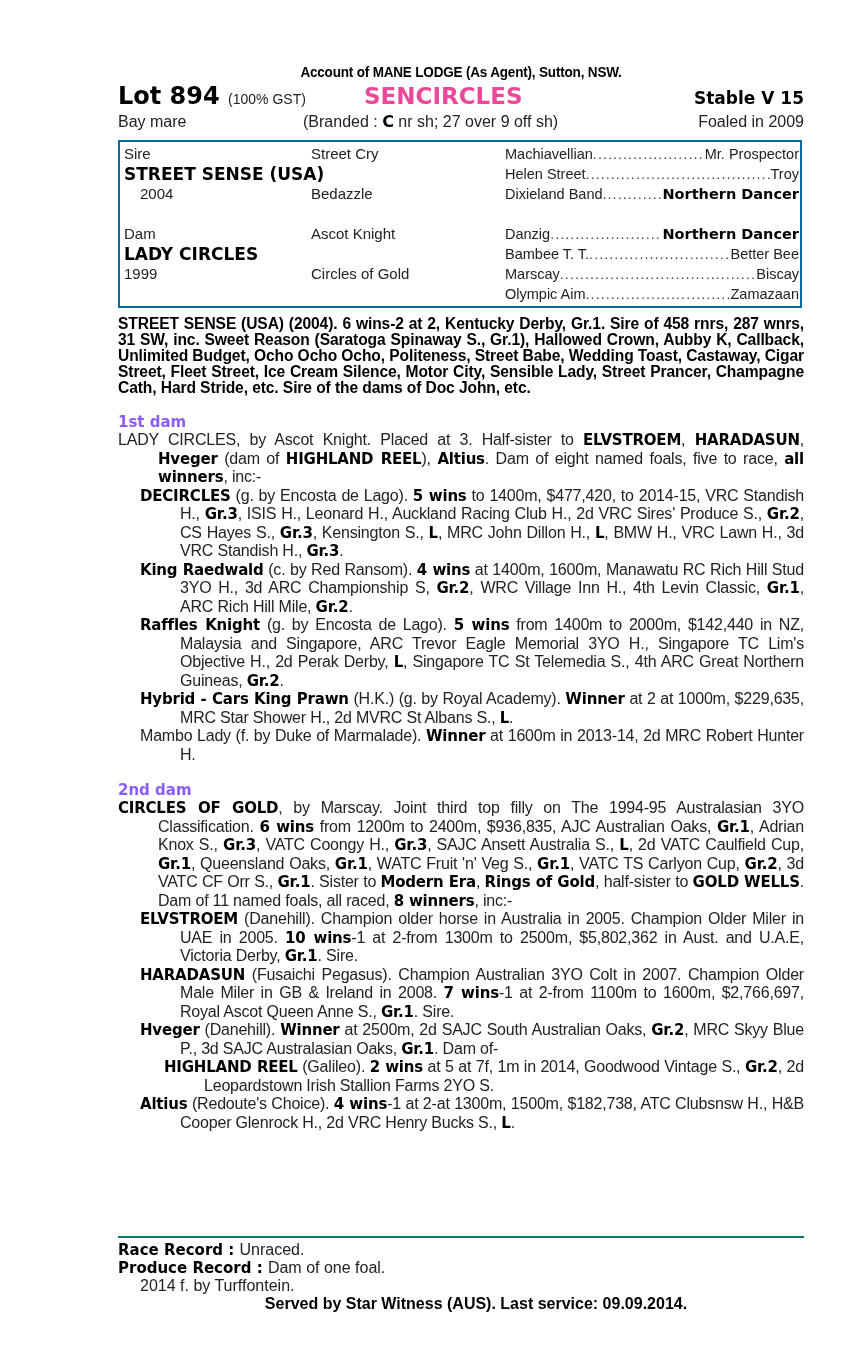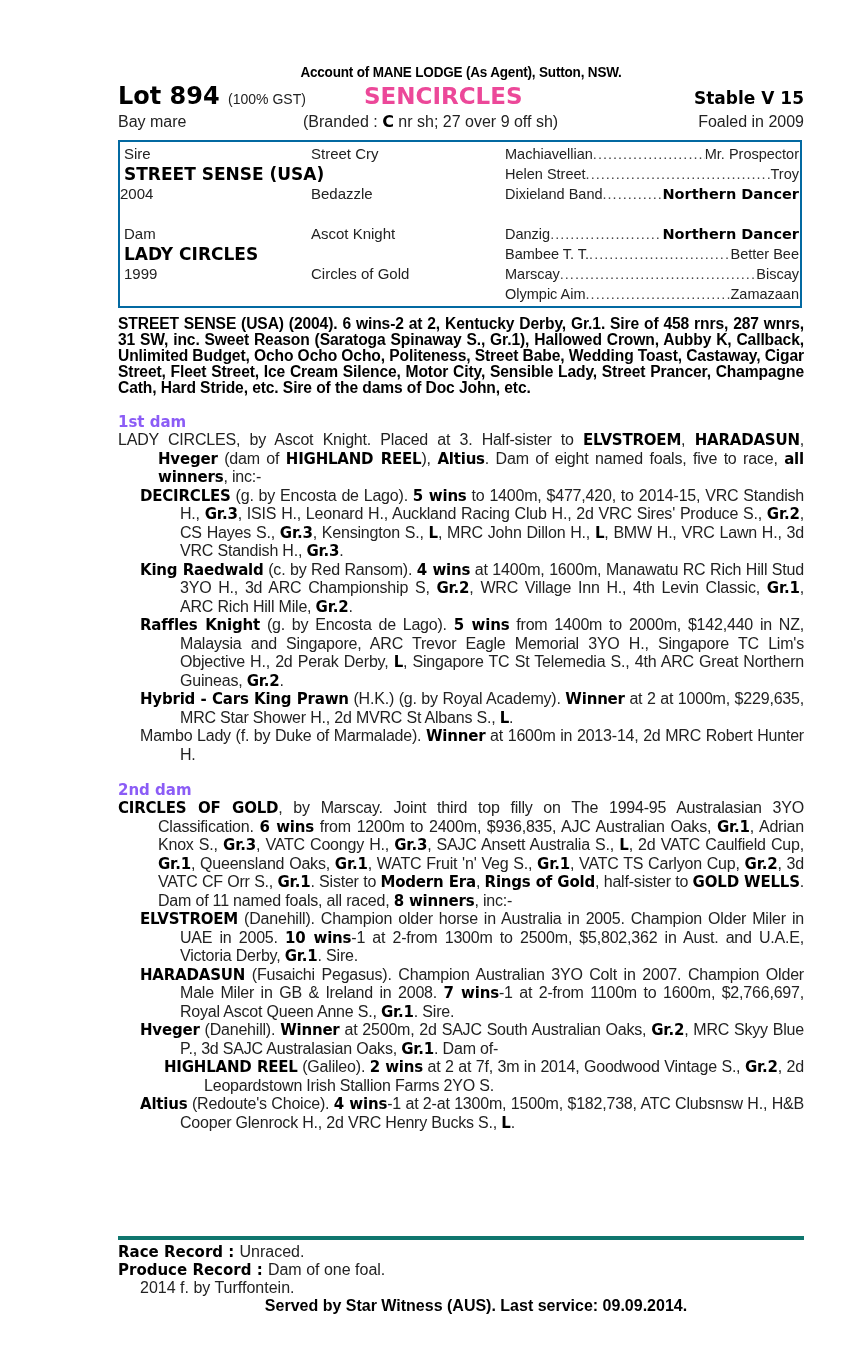--- a/index.html
+++ b/index.html
@@ -33,21 +33,21 @@
   .sirepara { margin-top: 8px; font-family: "Liberation Sans", sans-serif; font-weight: bold; font-size: 15.6px; line-height: 16px; color: #000; text-align: justify; letter-spacing: -0.1px; transform: scaleX(1.0); }
 
   .sec { margin-top: 18px; }
   .sechead { font-family: "DejaVu Sans", sans-serif; font-weight: bold; font-size: 15px; line-height: 17px; color:#8b5cf6; }
   .para { font-size: 16px; line-height: 18.5px; text-align: justify; color: #222; letter-spacing: -0.2px; }
   .p0 { padding-left: 40px; text-indent: -40px; }
   .p1w { padding-left: 62px; text-indent: -40px; }
   .p2 { padding-left: 86px; text-indent: -40px; }
   .bn { font-family: "DejaVu Sans", sans-serif; font-weight: bold; color: #000; font-size: 15px; }
 
-  .footer { position: absolute; left: 118px; top: 1236px; width: 686px; border-top: 4px solid #0f766e; padding-top: 3px; }
+  .footer { position: absolute; left: 118px; top: 1236px; width: 686px; border-top: 2px solid #0f766e; padding-top: 3px; }
   .footer .line { font-size: 16px; line-height: 18px; color: #222; }
   .footer .ind { padding-left: 22px; }
   .footer .served { text-align: center; font-family: "Liberation Sans", sans-serif; font-weight: bold; font-size: 16px; color: #000; margin-left: 30px; }
 </style>
 </head>
 <body>
 
 <div class="page">
   <div class="account">Account of MANE LODGE (As Agent), Sutton, NSW.</div>
   <div class="row1">
@@ -57,21 +57,21 @@
   </div>
   <div class="row2">
     <span class="sex">Bay mare</span>
     <span class="brand"><span>(Branded : </span><span class="hb">C</span><span> nr sh; 27 over 9 off sh)</span></span>
     <span class="foaled">Foaled in 2009</span>
   </div>
 
   <div class="ped">
     <div class="c" style="left:4px;top:2px;">Sire</div>
     <div class="c bigname" style="left:4px;top:22px;">STREET SENSE (USA)</div>
-    <div class="c" style="left:0;top:42px;text-align:right;">2004</div>
+    <div class="c" style="left:20px;top:42px;text-align:right;">2004</div>
     <div class="c" style="left:4px;top:82px;">Dam</div>
     <div class="c bigname" style="left:4px;top:102px;">LADY CIRCLES</div>
     <div class="c" style="left:4px;top:122px;">1999</div>
 
     <div class="c gp" style="top:2px;">Street Cry</div>
     <div class="c gp" style="top:42px;">Bedazzle</div>
     <div class="c gp" style="top:82px;">Ascot Knight</div>
     <div class="c gp" style="top:122px;">Circles of Gold</div>
 
     <div class="c ggp" style="top:2px;">
@@ -122,21 +122,21 @@
     <div class="para p1w"><span class="bn">Hybrid - Cars King Prawn</span><span> (H.K.) (g. by Royal Academy). </span><span class="bn">Winner</span><span> at 2 at 1000m, $229,635, MRC Star Shower H., 2d MVRC St Albans S., </span><span class="bn">L</span><span>.</span></div>
     <div class="para p1w"><span>Mambo Lady (f. by Duke of Marmalade). </span><span class="bn">Winner</span><span> at 1600m in 2013-14, 2d MRC Robert Hunter H.</span></div>
   </div>
 
   <div class="sec">
     <div class="sechead">2nd dam</div>
     <div class="para p0"><span class="bn">CIRCLES OF GOLD</span><span>, by Marscay. Joint third top filly on The 1994-95 Australasian 3YO Classification. </span><span class="bn">6 wins</span><span> from 1200m to 2400m, $936,835, AJC Australian Oaks, </span><span class="bn">Gr.1</span><span>, Adrian Knox S., </span><span class="bn">Gr.3</span><span>, VATC Coongy H., </span><span class="bn">Gr.3</span><span>, SAJC Ansett Australia S., </span><span class="bn">L</span><span>, 2d VATC Caulfield Cup, </span><span class="bn">Gr.1</span><span>, Queensland Oaks, </span><span class="bn">Gr.1</span><span>, WATC Fruit 'n' Veg S., </span><span class="bn">Gr.1</span><span>, VATC TS Carlyon Cup, </span><span class="bn">Gr.2</span><span>, 3d VATC CF Orr S., </span><span class="bn">Gr.1</span><span>. Sister to </span><span class="bn">Modern Era</span><span>, </span><span class="bn">Rings of Gold</span><span>, half-sister to </span><span class="bn">GOLD WELLS</span><span>. Dam of 11 named foals, all raced, </span><span class="bn">8 winners</span><span>, inc:-</span></div>
     <div class="para p1w"><span class="bn">ELVSTROEM</span><span> (Danehill). Champion older horse in Australia in 2005. Champion Older Miler in UAE in 2005. </span><span class="bn">10 wins</span><span>-1 at 2-from 1300m to 2500m, $5,802,362 in Aust. and U.A.E, Victoria Derby, </span><span class="bn">Gr.1</span><span>. Sire.</span></div>
     <div class="para p1w"><span class="bn">HARADASUN</span><span> (Fusaichi Pegasus). Champion Australian 3YO Colt in 2007. Champion Older Male Miler in GB &amp; Ireland in 2008. </span><span class="bn">7 wins</span><span>-1 at 2-from 1100m to 1600m, $2,766,697, Royal Ascot Queen Anne S., </span><span class="bn">Gr.1</span><span>. Sire.</span></div>
     <div class="para p1w"><span class="bn">Hveger</span><span> (Danehill). </span><span class="bn">Winner</span><span> at 2500m, 2d SAJC South Australian Oaks, </span><span class="bn">Gr.2</span><span>, MRC Skyy Blue P., 3d SAJC Australasian Oaks, </span><span class="bn">Gr.1</span><span>. Dam of-</span></div>
-    <div class="para p2"><span class="bn">HIGHLAND REEL</span><span> (Galileo). </span><span class="bn">2 wins</span><span> at 2 at 7f, 3m in 2014, Goodwood Vintage S., </span><span class="bn">Gr.2</span><span>, 2d Leopardstown Irish Stallion Farms 2YO S.</span></div>
+    <div class="para p2"><span class="bn">HIGHLAND REEL</span><span> (Galileo). </span><span class="bn">2 wins</span><span> at 5 at 7f, 1m in 2014, Goodwood Vintage S., </span><span class="bn">Gr.2</span><span>, 2d Leopardstown Irish Stallion Farms 2YO S.</span></div>
     <div class="para p1w"><span class="bn">Altius</span><span> (Redoute's Choice). </span><span class="bn">4 wins</span><span>-1 at 2-at 1300m, 1500m, $182,738, ATC Clubsnsw H., H&amp;B Cooper Glenrock H., 2d VRC Henry Bucks S., </span><span class="bn">L</span><span>.</span></div>
   </div>
 </div>
 
 <div class="footer">
   <div class="line"><span class="bn">Race Record : </span><span>Unraced.</span></div>
   <div class="line"><span class="bn">Produce Record : </span><span>Dam of one foal.</span></div>
   <div class="line ind">2014 f. by Turffontein.</div>
   <div class="line served">Served by Star Witness (AUS). Last service: 09.09.2014.</div>
 </div>

